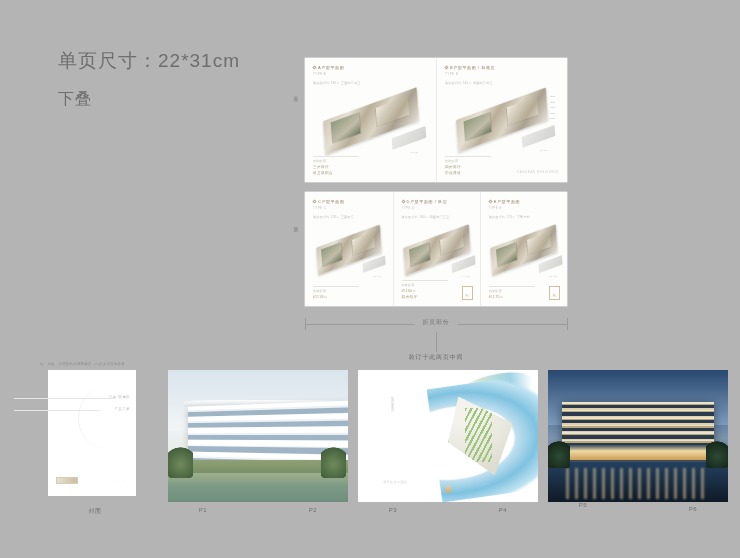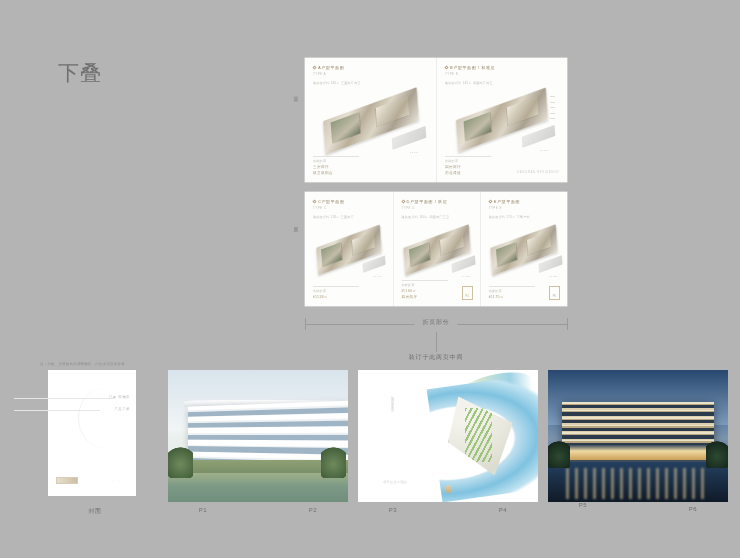--- a/index.html
+++ b/index.html
@@ -7,21 +7,21 @@
     width: 740px; height: 558px;
     background: #b4b4b4;
     font-family: "Liberation Sans", "DejaVu Sans", sans-serif;
     overflow: hidden;
   }
   .page { position: relative; width: 740px; height: 558px; background: #b4b4b4; }
 
   
   .title-block { position: absolute; left: 58px; top: 48px; color: #6e6e6e; }
   .title-line1 { font-size: 19px; letter-spacing: 1px; line-height: 26px; white-space: nowrap; }
-  .title-line2 { font-size: 21px; letter-spacing: 1px; line-height: 26px; margin-top: 12px; }
+  .title-line2 { font-size: 16px; letter-spacing: 1px; line-height: 26px; margin-top: 12px; }
 
   
   .spread-wrap { position: absolute; left: 305px; top: 58px; width: 262px; }
   .spread {
     background: #fdfdfb;
     width: 262px;
     position: relative;
     box-shadow: 0 0 0 0.5px rgba(255,255,255,.7);
   }
   .spread.front { height: 124px; }
@@ -222,20 +222,21 @@
   }
   .ph-dusk .tr { position: absolute; bottom: 26%; width: 12%; height: 22%;
     background: radial-gradient(circle at 50% 60%, #2d4a33, #16281c 72%, transparent 74%); }
 </style>
 </head>
 <body>
 
 <div class="page">
 
   <div class="title-block">
+    <div class="title-line1">单页尺寸：22*31cm</div>
     <div class="title-line2">下叠</div>
   </div>
 
   <div class="spread-wrap">
 
     <div class="spread front">
       <div class="side-label" style="top:34px;">正面</div>
       <div class="panels">
         <div class="panel" style="width:50%;">
           <div class="p-head">

